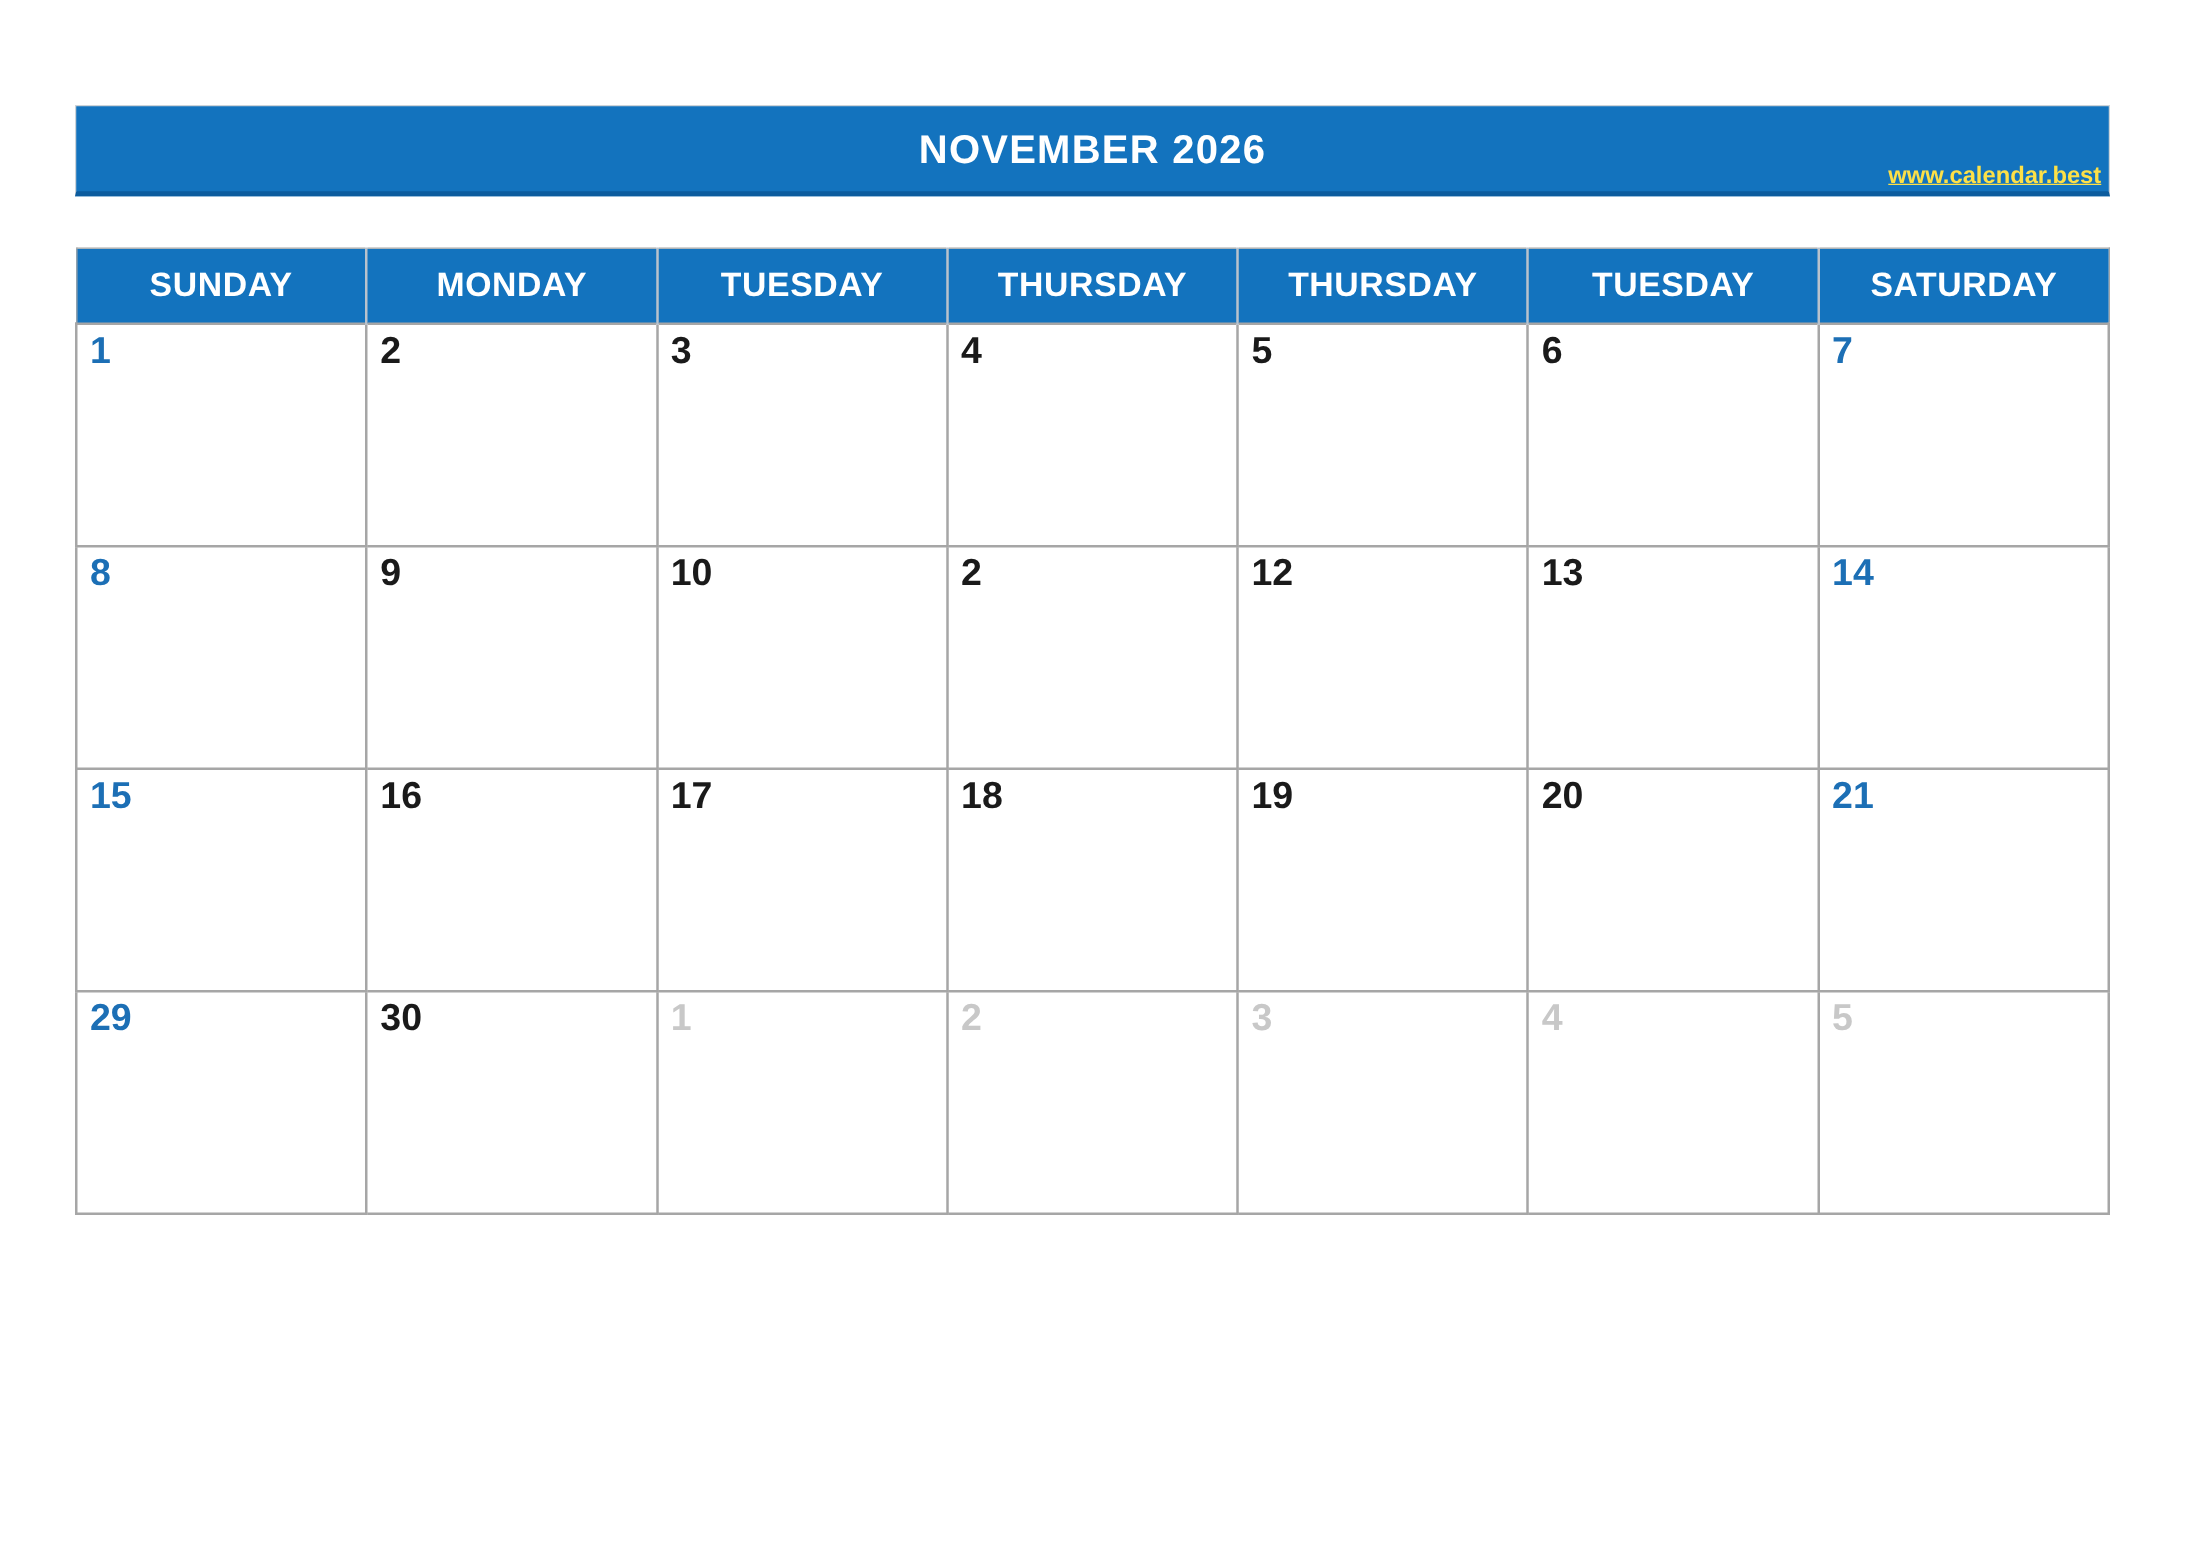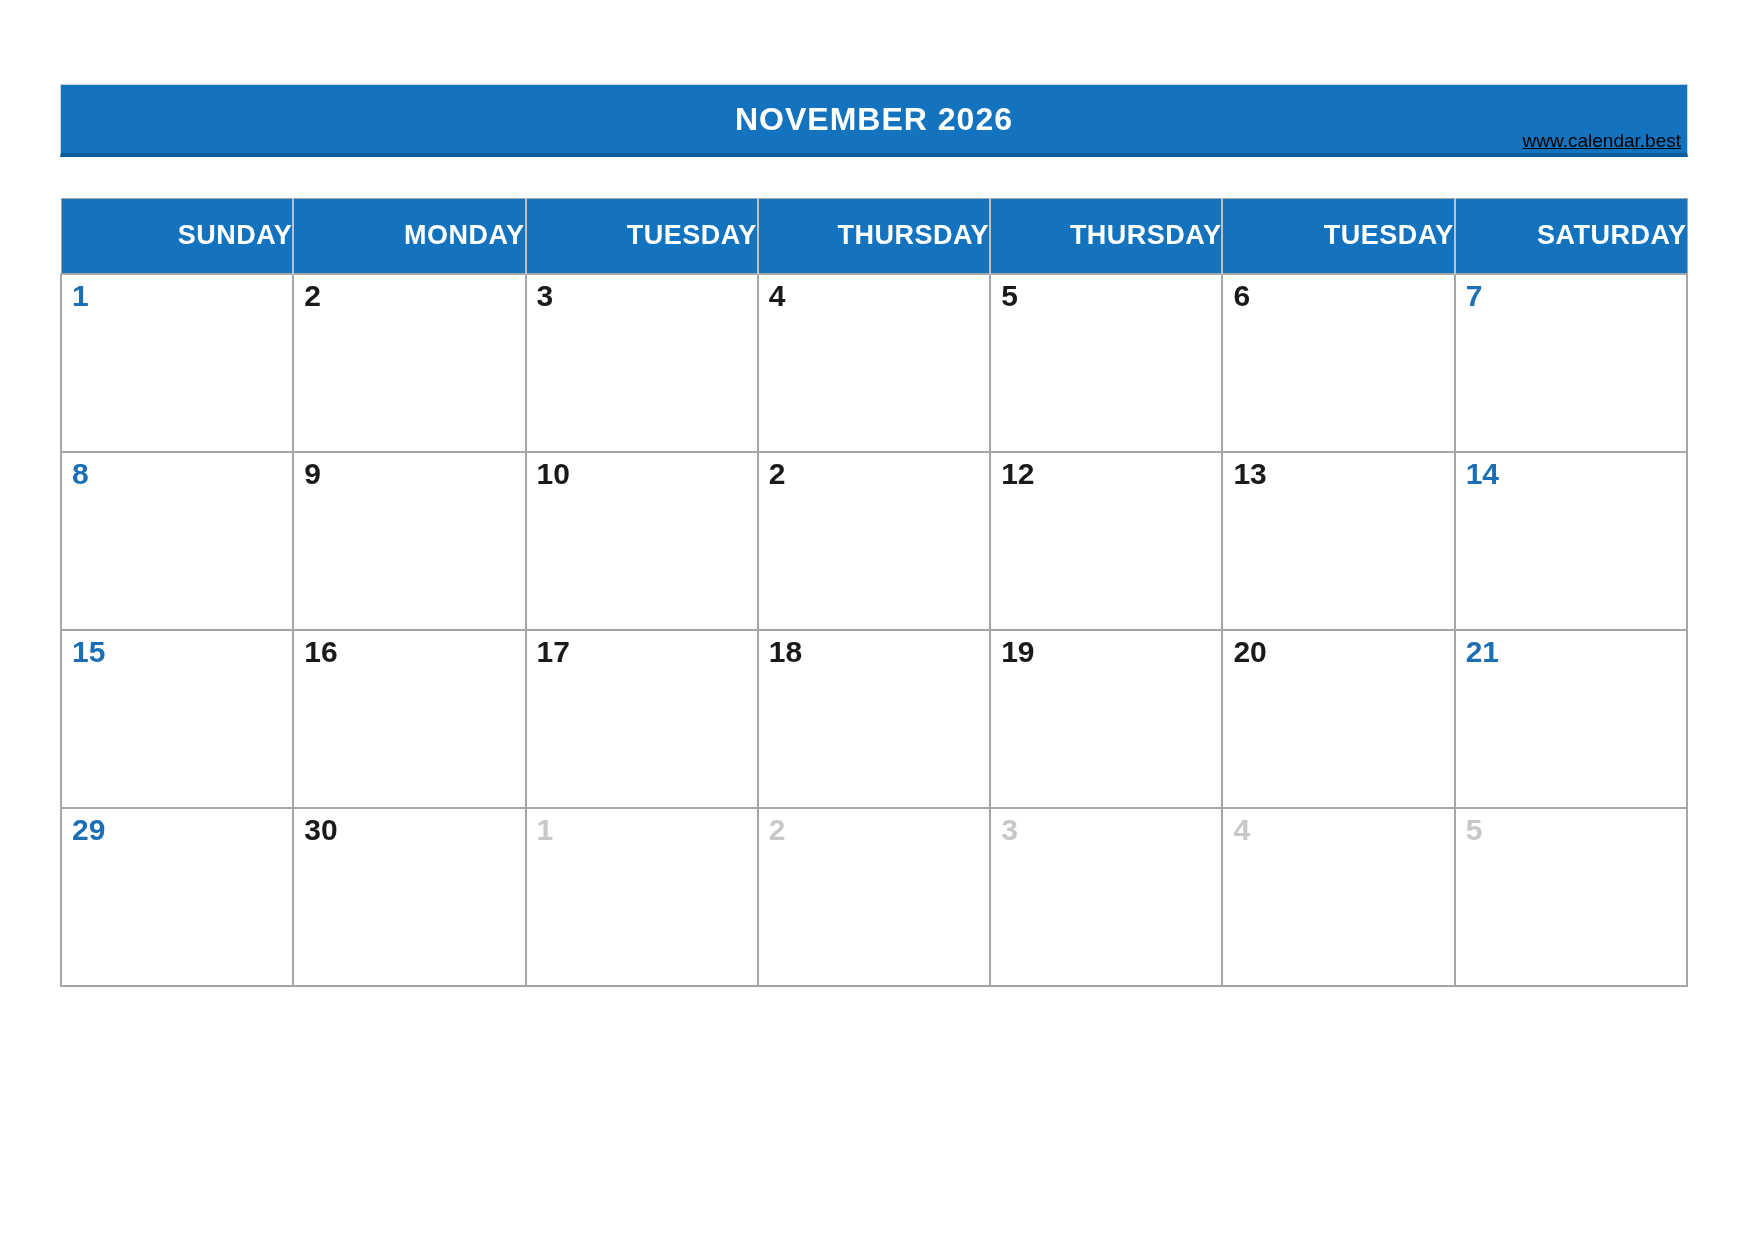--- a/index.html
+++ b/index.html
@@ -30,33 +30,33 @@
     border:1px solid #CDD3D8;
     border-bottom:4px solid var(--bar-edge);
     display:flex;align-items:center;justify-content:center;
   }
   .title-bar .month-title{
     color:var(--header-text);
     font-size:32px;font-weight:700;letter-spacing:1px;
   }
   .title-bar .site-link{
     position:absolute;right:6px;bottom:1px;
-    color:#000000;font-size:19px;font-weight:400;
+    color:#fde047;font-size:19px;font-weight:700;
     text-decoration:underline;cursor:pointer;
   }
   
   table.calendar{
     margin-top:41px;width:100%;
     border-collapse:collapse;table-layout:fixed;
   }
   table.calendar th{
-    height:75px;
+    height:60px;
     background:var(--header-bg);color:var(--header-text);
     font-size:27px;font-weight:700;letter-spacing:0.5px;
-    text-align:right;vertical-align:middle;
+    text-align:center;vertical-align:middle;
     border:2px solid var(--header-sep);
     border-top:1px solid var(--grid);
     border-bottom:1px solid var(--grid);
   }
   table.calendar th:first-child{border-left:1px solid var(--grid);}
   table.calendar th:last-child{border-right:1px solid var(--grid);}
   table.calendar td.cell{
     height:178px;
     background:#FFFFFF;
     border:2px solid var(--grid);

